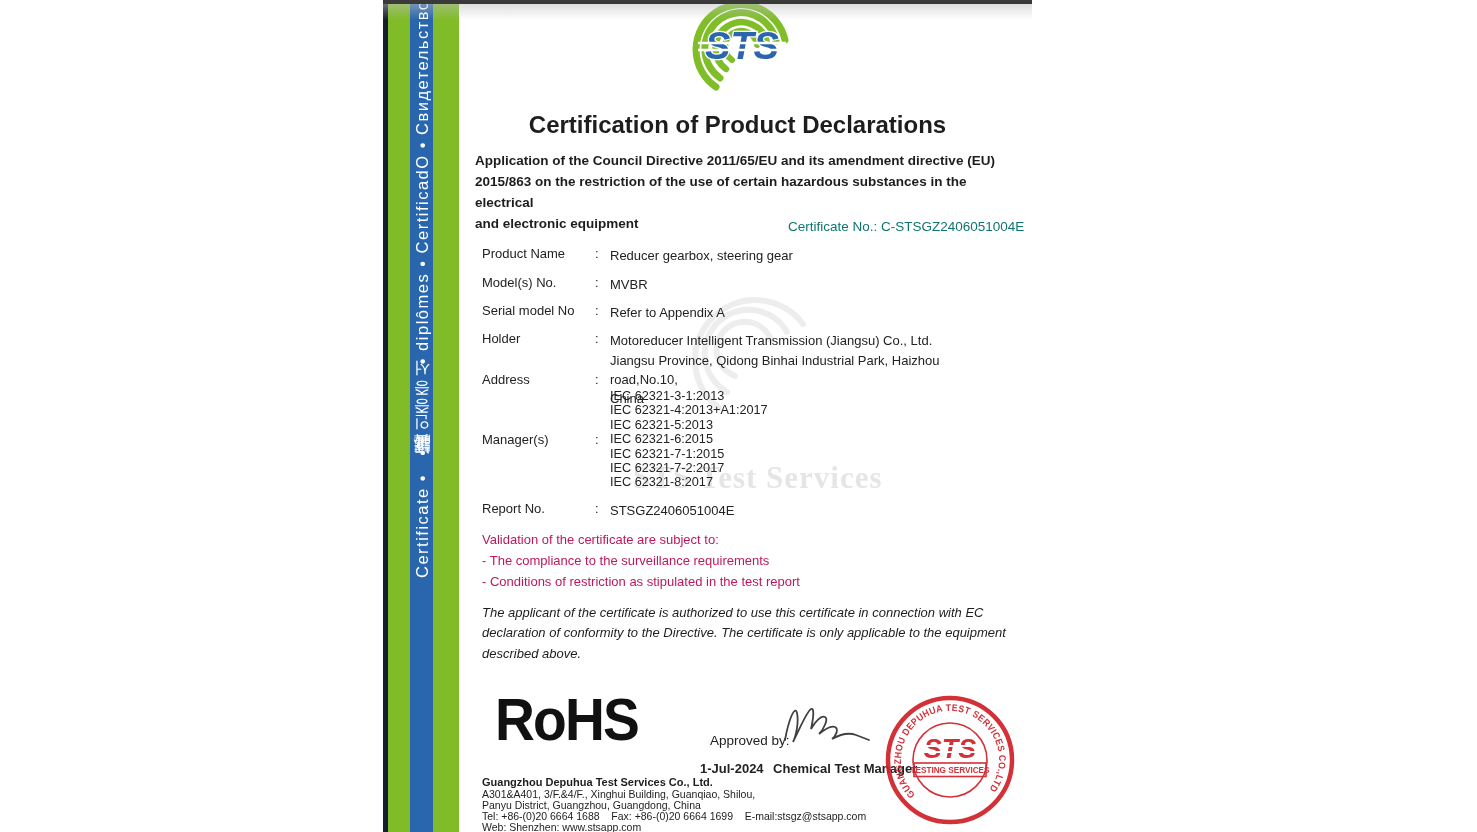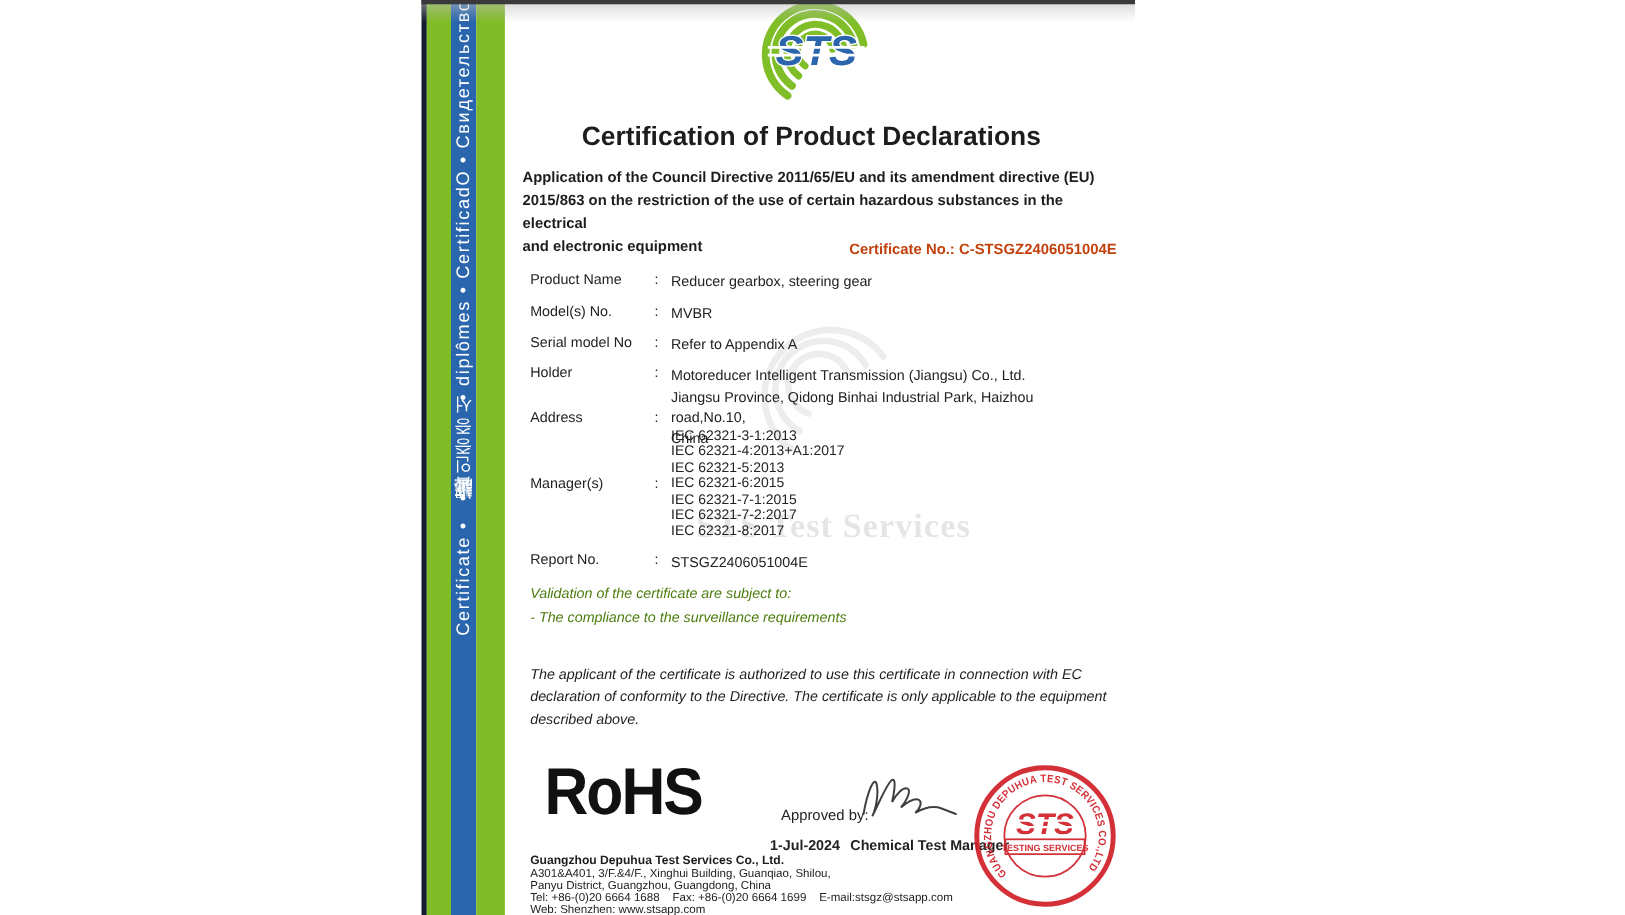--- a/index.html
+++ b/index.html
@@ -31,30 +31,30 @@
   .wm-en { left:250px; top:460px; font-size:31px; letter-spacing:1px; color:rgba(80,80,80,.15); font-weight:bold;font-family:Liberation Serif, serif; }
 
   .content { position:absolute; inset:0; z-index:2; }
 
   .logo { position:absolute; left:303px; top:3px; }
 
   .title { position:absolute; left:70px; right:10px; top:111px; text-align:center;
            font-size:24px; font-weight:bold; color:#1d1d1d; }
   .subtitle { position:absolute; left:92px; width:520px; top:150px; 
               font-size:13.5px; font-weight:bold; line-height:21px; color:#1d1d1d; }
-  .certno { position:absolute; left:389px; top:219px; font-size:13.5px; font-weight:bold; color:#c2410c; }
+  .certno { position:absolute; left:405px; top:219px; font-size:13.5px; font-weight:normal; color:#0f766e; }
 
   .field-row { position:absolute; left:99px; width:460px; display:flex; align-items:flex-start; font-size:13px; }
   .field-row .lbl { width:113px; flex:none; }
   .field-row .col { width:15px; flex:none; }
   .field-row .val { flex:1; white-space:pre-line; line-height:19px; }
   .row-center { align-items:center; }
   .row-standards .val { line-height:14.4px; font-size:12.7px; }
 
-  .validation { position:absolute; left:99px; top:529px; font-size:13px; font-style:italic; color:#4d7c0f; }
+  .validation { position:absolute; left:99px; top:529px; font-size:13px; color:#be185d; }
   .validation .v-intro { line-height:21px; }
   .validation .v-item  { line-height:21px; }
   .paragraph { position:absolute; left:99px; top:603px; font-size:13px; font-style:italic;
                color:#1d1d1d; line-height:20.3px; }
 
   .rohs { position:absolute; left:112px; top:685px; font-size:60px; font-weight:bold;
           letter-spacing:-2px; transform:scaleX(.92); transform-origin:left; color:#111; }
 
   .approved-label { position:absolute; left:327px; top:733px; font-size:13.5px; }
   .signature { position:absolute; left:397px; top:698px; z-index:3; }
@@ -151,20 +151,21 @@
     </div>
     <div class="field-row" style="top:501px">
       <span class="lbl">Report No.</span>
       <span class="col">:</span>
       <span class="val">STSGZ2406051004E</span>
     </div>
 
     <div class="validation">
       <div class="v-intro">Validation of the certificate are subject to:</div>
       <div class="v-item">- The compliance to the surveillance requirements</div>
+      <div class="v-item">- Conditions of restriction as stipulated in the test report</div>
     </div>
     <div class="paragraph">
       <div>The applicant of the certificate is authorized to use this certificate in connection with EC</div>
       <div>declaration of conformity to the Directive. The certificate is only applicable to the equipment</div>
       <div>described above.</div>
     </div>
 
     <div class="rohs">RoHS</div>
     <div class="approved-label">Approved by:</div>
     <svg class="signature" width="95" height="58" viewBox="0 0 95 58">

